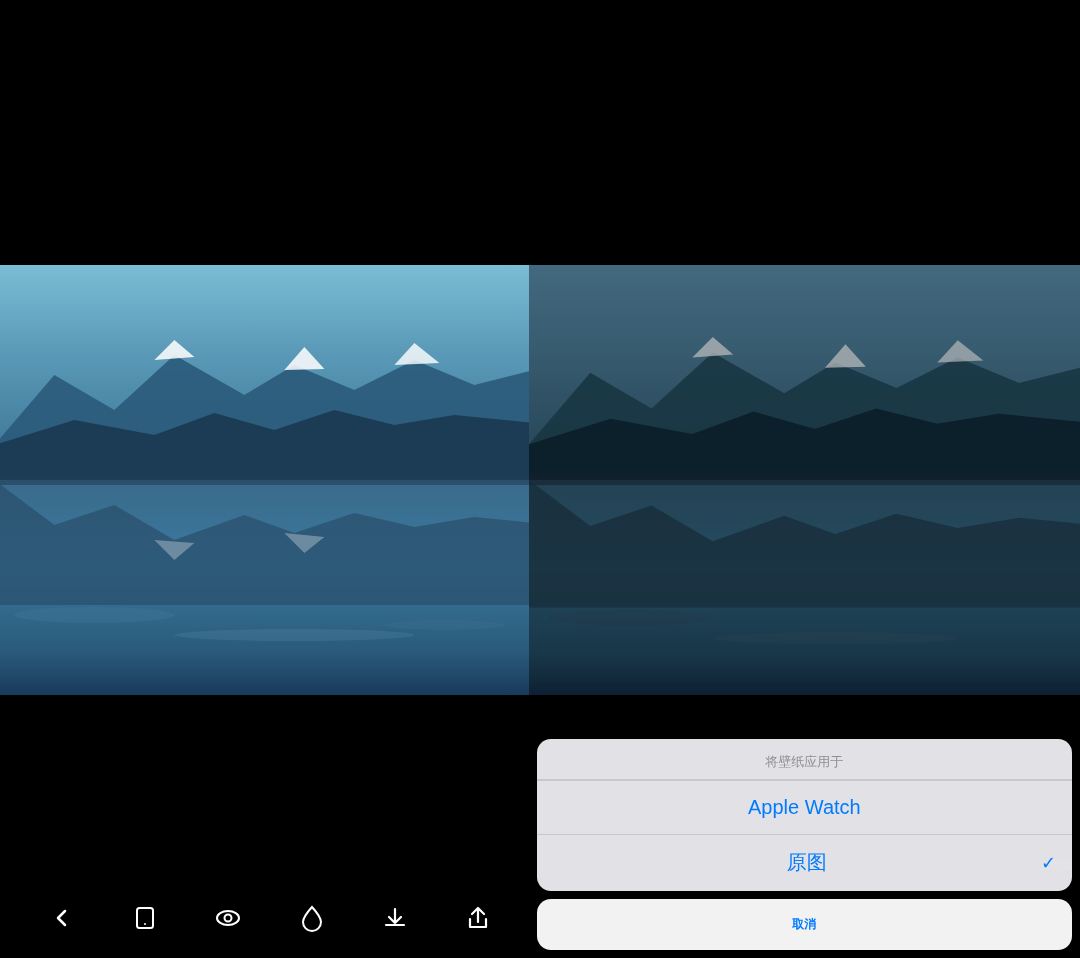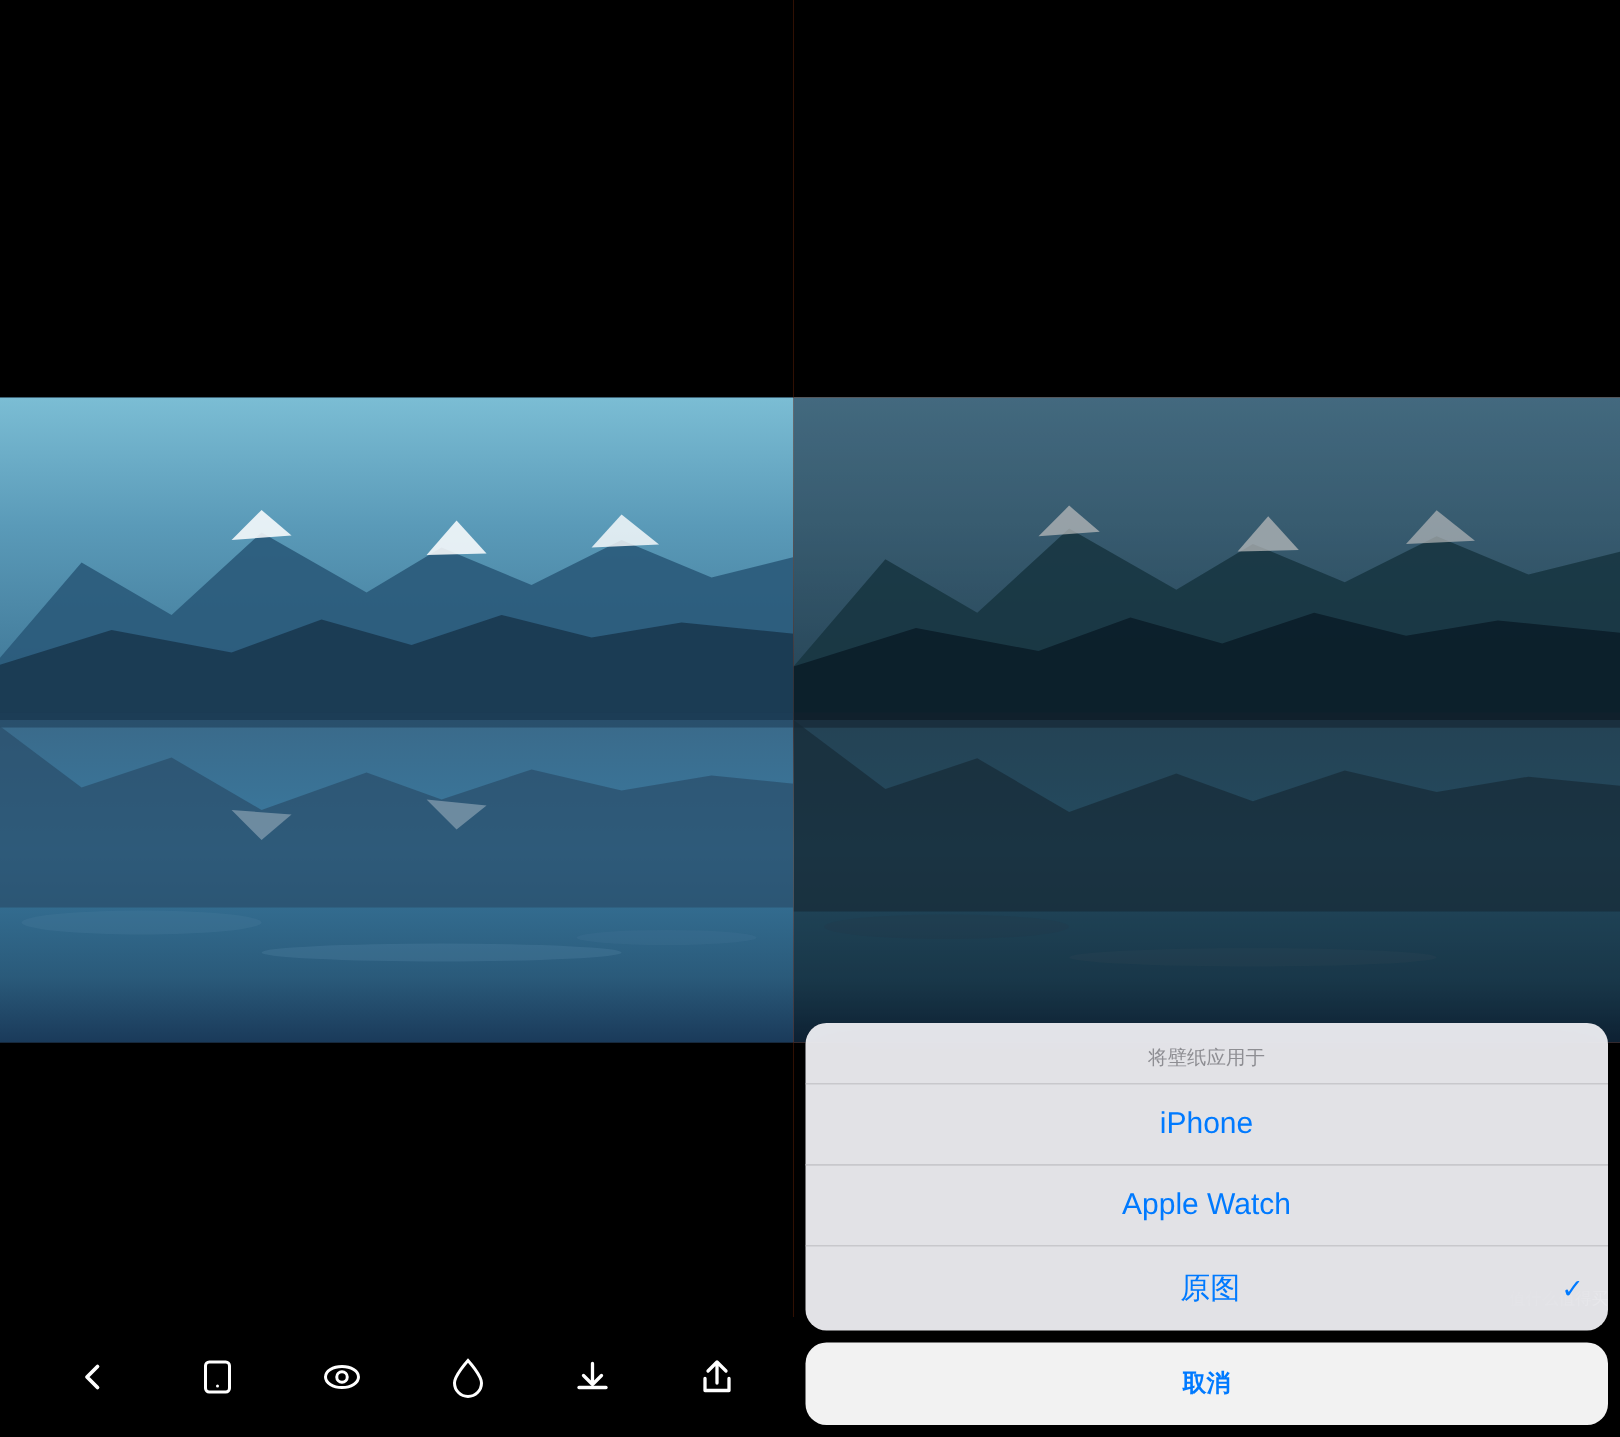--- a/index.html
+++ b/index.html
@@ -199,21 +199,21 @@
       width: 100%;
       background: rgba(255, 255, 255, 0.95);
       border-radius: 14px;
       overflow: hidden;
       backdrop-filter: blur(20px);
     }
 
     .action-sheet-cancel-btn {
       text-align: center;
       color: #007aff;
-      font-size: 16px;
+      font-size: 12px;
       font-weight: 600;
       padding: 17px 16px;
       cursor: pointer;
     }
 
     
     .mountain-svg {
       position: absolute;
       top: 0; left: 0;
       width: 100%; height: 100%;
@@ -343,23 +343,20 @@
       <ellipse cx="100" cy="350" rx="80" ry="8" fill="#304a60" opacity="0.3"></ellipse>
       <ellipse cx="300" cy="370" rx="120" ry="6" fill="#405a70" opacity="0.25"></ellipse>
     </svg>
   </div>
   <div class="right-black-bottom"></div>
 
   <div class="action-sheet-overlay">
     <div class="action-sheet-main">
       <div class="action-sheet-title">将壁纸应用于</div>
       <div class="action-sheet-divider"></div>
-      <div class="action-sheet-item">
-        <span>iPhone</span>
-      </div>
       <div class="action-sheet-divider"></div>
       <div class="action-sheet-divider"></div>
       <div class="action-sheet-item">
         <span>Apple Watch</span>
       </div>
       <div class="action-sheet-divider"></div>
       <div class="action-sheet-item with-check">
         <span style="width:20px"></span>
         <span class="action-sheet-item-label">原图</span>
         <span class="check-mark">✓</span>

